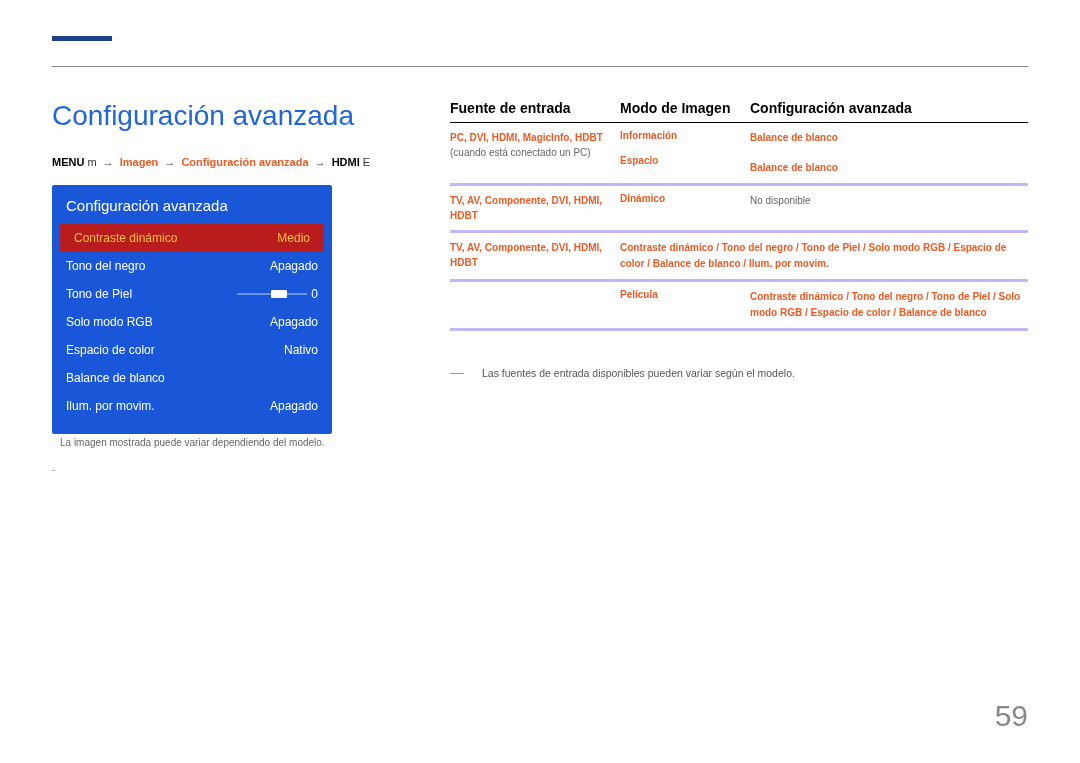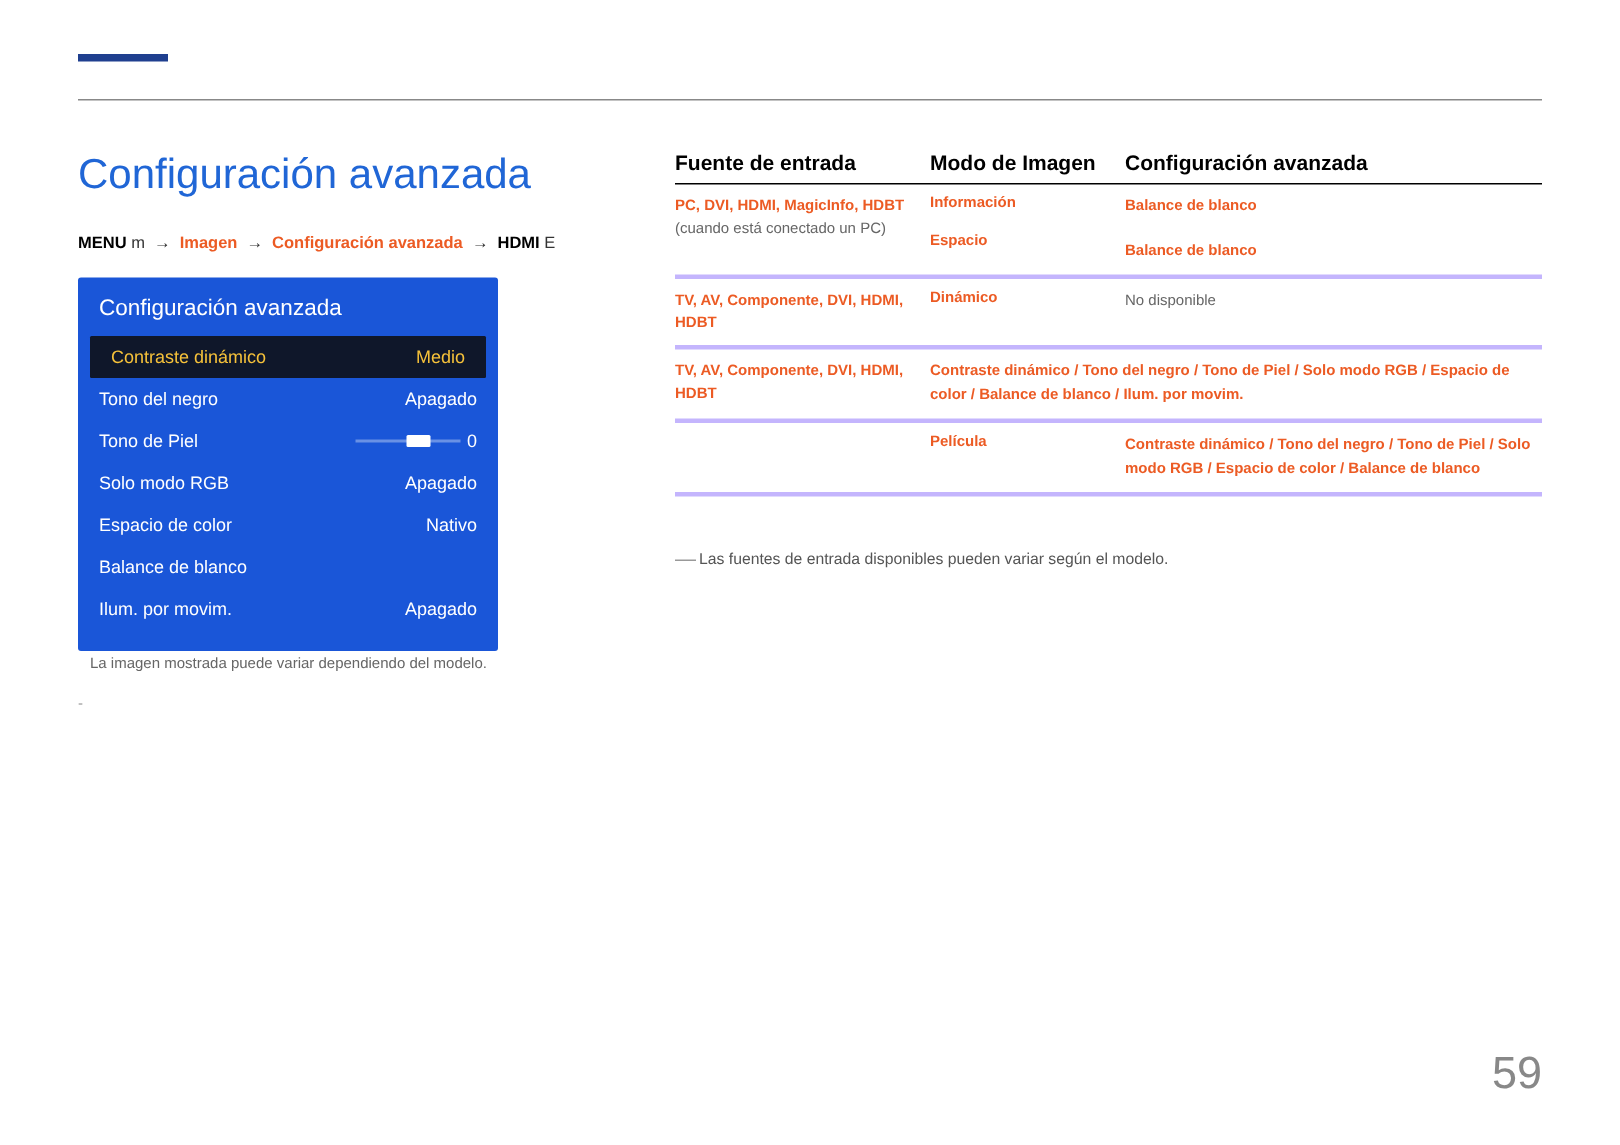--- a/index.html
+++ b/index.html
@@ -7,21 +7,21 @@
 .top-bar{position:absolute;top:36px;left:52px;width:60px;height:5px;background:#1f3f8f}
 .top-line{position:absolute;top:66px;left:52px;right:52px;height:1px;background:#888}
 .page-title{position:absolute;top:100px;left:52px;font-size:28px;font-weight:400;color:#2066d6}
 .breadcrumb{position:absolute;top:156px;left:52px;font-size:11px}
 .breadcrumb b{font-weight:bold;color:#000}
 .bc-item{font-weight:bold;color:#ec5b24}
 .bc-arrow{color:#333;margin:0 3px}
 .osd{position:absolute;top:185px;left:52px;width:280px;background:#1a56d8;border-radius:2px;padding:12px 0 14px}
 .osd-title{color:#fff;font-size:15px;padding:0 14px 10px}
 .osd-row{display:flex;justify-content:space-between;align-items:center;font-size:12px;color:#fff;padding:7px 14px}
-.osd-sel{background:#0f172a;margin:0 8px;border-radius:1px}
+.osd-sel{background:#b91c1c;margin:0 8px;border-radius:1px}
 .osd-sel .lbl{color:#f5c13a}
 .osd-sel .val{color:#f5c13a}
 .slider-wrap{display:flex;align-items:center;gap:4px}
 .slider{width:70px;height:6px;position:relative}
 .slider::before{content:"";position:absolute;left:0;top:2px;width:100%;height:2px;background:rgba(255,255,255,.35)}
 .knob{position:absolute;left:34px;top:-1px;width:16px;height:8px;background:#fff;border-radius:1px}
 .osd-note{position:absolute;top:437px;left:60px;font-size:10px;color:#666}
 .osd-dash{position:absolute;top:464px;left:52px;font-size:10px;color:#999}
 
 .table{position:absolute;top:100px;left:450px;right:52px}
@@ -32,21 +32,21 @@
 .th3{flex:1}
 .tbody{}
 .trow{display:flex;border-bottom:3px solid #c4b5fd;padding:7px 0;font-size:10px}
 .tc1{width:170px;color:#ec5b24;font-weight:bold;line-height:1.5}
 .tc1 .gray{color:#666;font-weight:normal}
 .tc2{width:130px;color:#ec5b24;font-weight:bold}
 .tc3{flex:1;color:#ec5b24;font-weight:bold;line-height:1.6}
 .plain{color:#666;font-weight:normal}
 
 .notes{position:absolute;top:365px;left:450px;right:52px;font-size:10.5px;color:#555;line-height:1.7}
-.notes .nrow{display:flex;gap:2px;margin-bottom:4px}
+.notes .nrow{display:flex;gap:18px;margin-bottom:4px}
 .ndash{width:14px;text-align:right;color:#999;border-top:1px solid #999;height:0;margin-top:8px}
 .orange{color:#ec5b24;font-weight:bold}
 .pgnum{position:absolute;right:52px;bottom:30px;font-size:30px;color:#888}
 </style>
 </head>
 <body>
 
 <div class="top-bar"></div>
 <div class="top-line"></div>
 <div class="page-title">Configuración avanzada</div>

